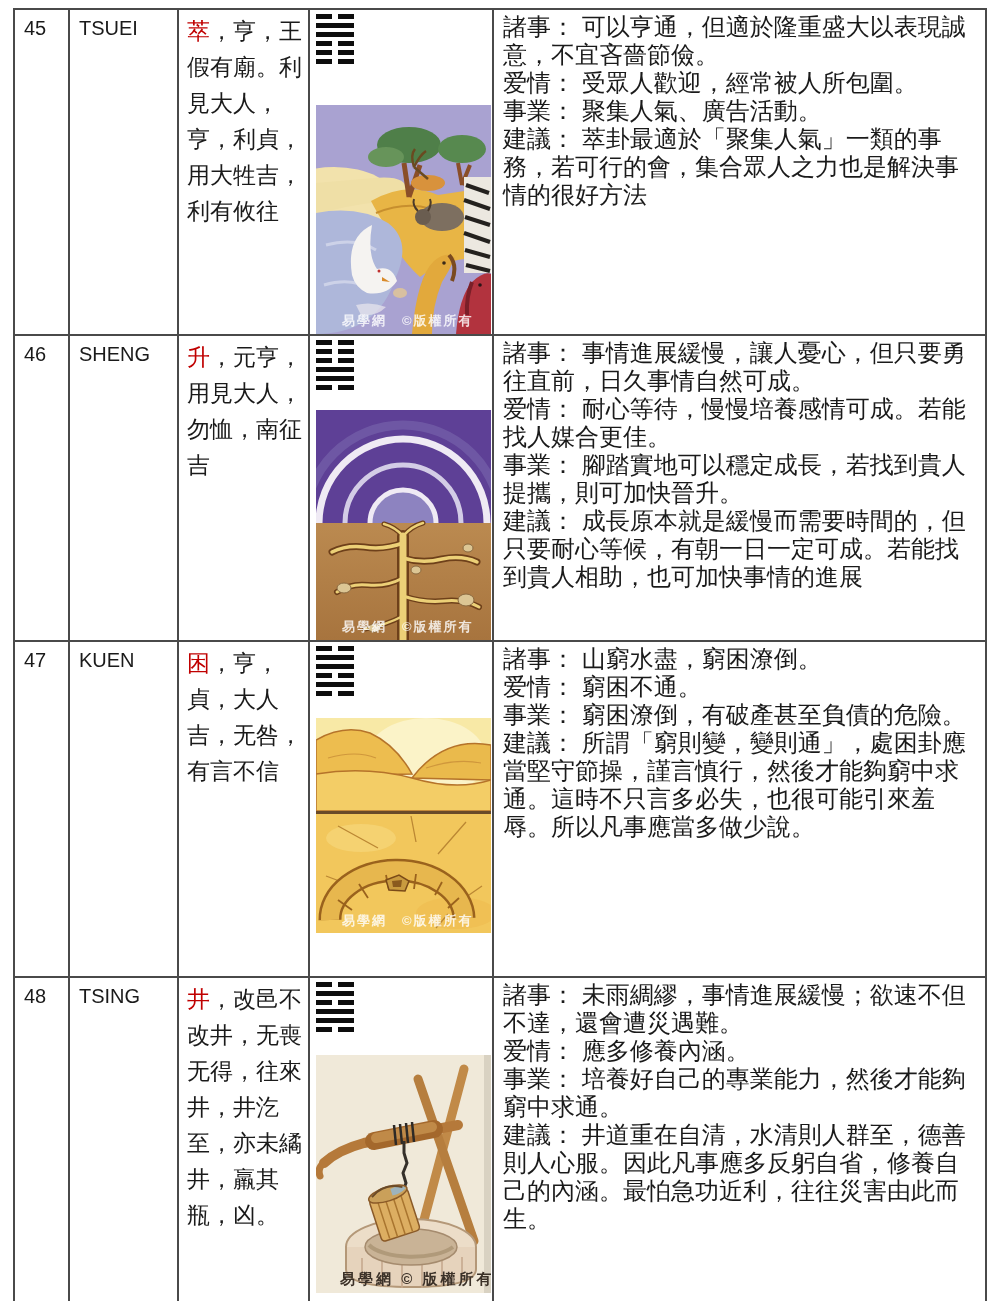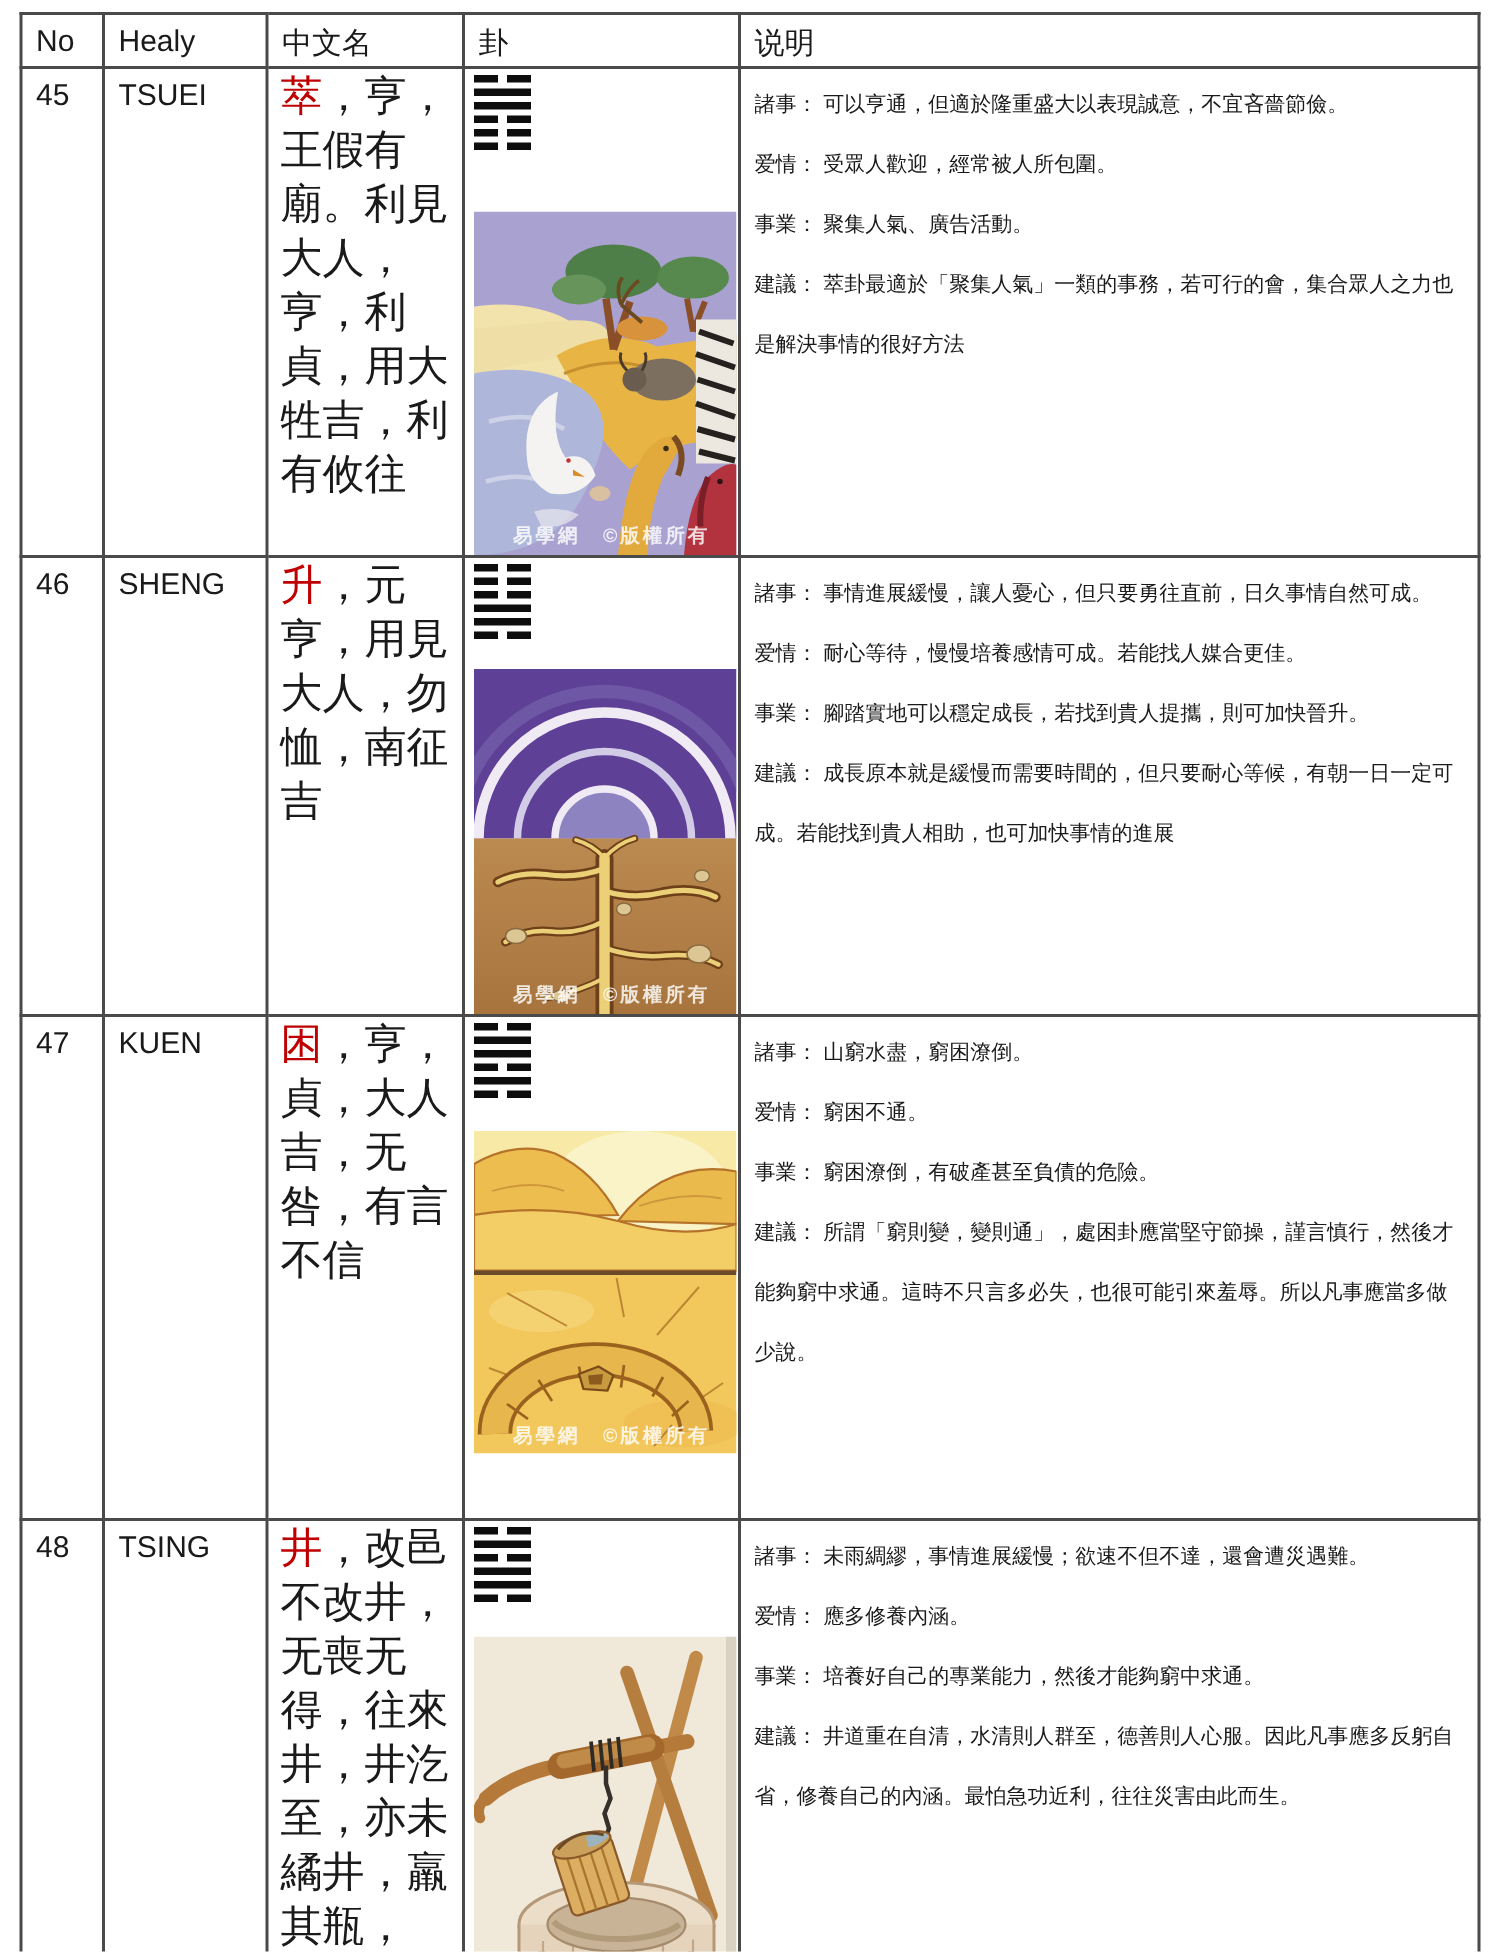--- a/index.html
+++ b/index.html
@@ -12,22 +12,22 @@
     border-collapse:collapse;table-layout:fixed;
   }
   .hex-table th,.hex-table td{
     border:2px solid #4a4a4a;vertical-align:top;box-sizing:border-box;
     font-weight:400;text-align:left;
   }
   .hex-table th{height:36px;font-size:20px;padding:4px 2px 2px 9px;vertical-align:middle;}
   col.c-no{width:55px;} col.c-healy{width:109px;} col.c-name{width:131px;}
   col.c-gua{width:184px;} col.c-desc{width:493px;}
   td.no-cell,td.healy-cell{font-size:20px;padding:7px 2px 0 9px;border-radius:27px;}
-  td.name-cell{font-size:28px;line-height:36px;padding:3px 5px 0 8px;font-family:Liberation Mono, monospace;}
-  td.desc-cell{font-size:14px;line-height:40px;padding:3px 10px 0 9px;}
+  td.name-cell{font-size:23px;line-height:36px;padding:3px 5px 0 8px;}
+  td.desc-cell{font-size:24px;line-height:28px;padding:3px 10px 0 9px;}
   td.gua-cell{padding:4px 0 0 6px;}
   .red-char{color:#c00000;}
   .desc-cell p{margin:0;}
   
   .hexagram{width:38px;}
   .hexline{height:5px;margin-bottom:4px;background:#0d0d0d;}
   .hexline.broken{background:none;display:flex;justify-content:space-between;}
   .hexline.broken span{display:block;width:16px;height:5px;background:#0d0d0d;}
   
   .illus{display:block;width:175px;}
@@ -43,27 +43,20 @@
 
 <table class="hex-table">
   <colgroup>
     <col class="c-no">
       <col class="c-healy">
       <col class="c-name">
       <col class="c-gua">
       <col class="c-desc">
   </colgroup>
   <tbody>
-      <tr>
-    <th>No</th>
-    <th>Healy</th>
-    <th>中文名</th>
-    <th>卦</th>
-    <th>说明</th>
-  </tr>
 
   <tr style="height:325px;">
     <td class="no-cell">45</td>
     <td class="healy-cell">TSUEI</td>
     <td class="name-cell"><span class="red-char">萃</span><span>，亨，王假有廟。利見大人，亨，利貞，用大牲吉，利有攸往</span></td>
     <td class="gua-cell">
       <div class="hexagram">
             <div class="hexline broken">
               <span></span>
               <span></span>

